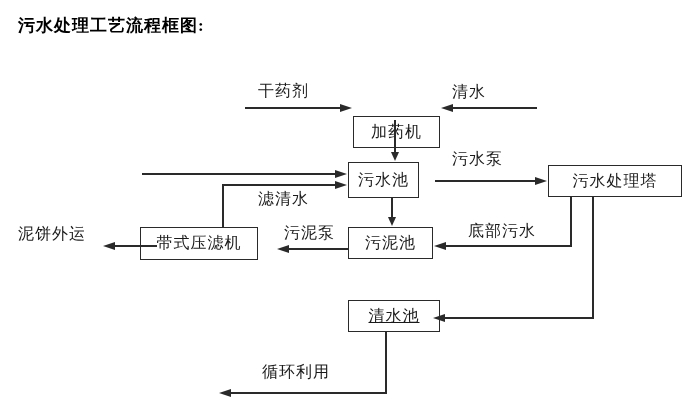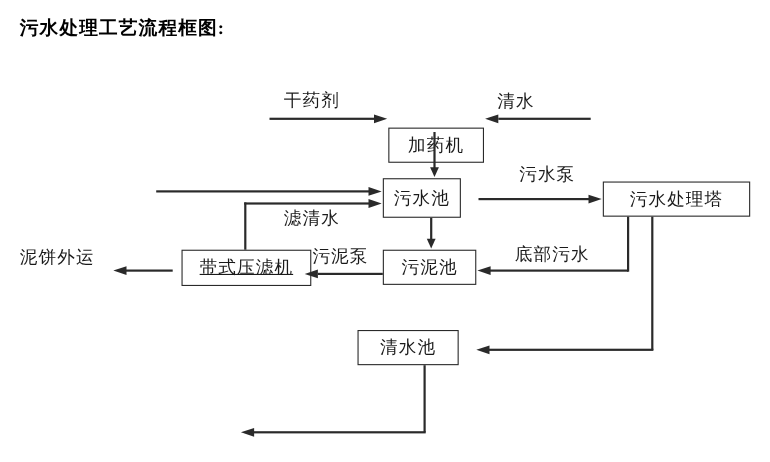--- a/index.html
+++ b/index.html
@@ -25,28 +25,28 @@
   .ah{position:absolute;width:0;height:0;}
   .ah-right{border-top:4px solid transparent;border-bottom:4px solid transparent;border-left:12px solid #2a2a2a;}
   .ah-left{border-top:4px solid transparent;border-bottom:4px solid transparent;border-right:12px solid #2a2a2a;}
   .ah-down{border-left:4px solid transparent;border-right:4px solid transparent;border-top:9px solid #2a2a2a;}
 
   
   #n-dosing{left:353px;top:88px;width:87px;height:32px;margin-top:28px;}
   #n-sewage{left:348px;top:162px;width:71px;height:36px;}
   #n-tower{left:548px;top:165px;width:134px;height:32px;}
   #n-sludge{left:348px;top:227px;width:85px;height:32px;font-family:Liberation Mono, monospace;}
-  #n-press{left:165px;top:227px;width:118px;height:33px;text-decoration:underline;}
-  #n-clean{left:325px;top:300px;width:92px;height:32px;}
+  #n-press{left:140px;top:227px;width:118px;height:33px;}
+  #n-clean{left:348px;top:300px;width:92px;height:32px;text-decoration:underline;}
 
   
   #l-dry{left:258px;top:81px;}
   #l-cw{left:452px;top:82px;font-family:Liberation Mono, monospace;}
   #l-sand{left:172px;top:154px;}
-  #l-spump{left:472px;top:149px;}
+  #l-spump{left:452px;top:149px;}
   #l-filt{left:258px;top:189px;}
   #l-slpump{left:284px;top:223px;text-align:right;}
   #l-bottom{left:468px;top:221px;}
   #l-mud{left:18px;top:224px;}
   #l-recycle{left:262px;top:362px;}
 
   
   #c1{left:245px;top:107px;width:98px;}
   #c2{left:453px;top:107px;width:84px;}
   #c3{left:394px;top:120px;height:34px;}
@@ -92,20 +92,21 @@
   <div class="node" id="n-press">带式压滤机</div>
   <div class="node" id="n-clean">清水池</div>
 
   <div class="lbl" id="l-dry">干药剂</div>
   <div class="lbl" id="l-cw">清水</div>
   <div class="lbl" id="l-spump">污水泵</div>
   <div class="lbl" id="l-filt">滤清水</div>
   <div class="lbl" id="l-slpump">污泥泵</div>
   <div class="lbl" id="l-mud">泥饼外运</div>
   <div class="lbl" id="l-bottom">底部污水</div>
+  <div class="lbl" id="l-recycle">循环利用</div>
 
   <div class="hline" id="c1"></div>
   <div class="hline" id="c2"></div>
   <div class="vline" id="c3"></div>
   <div class="hline" id="c4"></div>
   <div class="hline" id="c5"></div>
   <div class="vline" id="c6"></div>
   <div class="hline" id="c7"></div>
   <div class="vline" id="c8"></div>
   <div class="vline" id="c9"></div>

